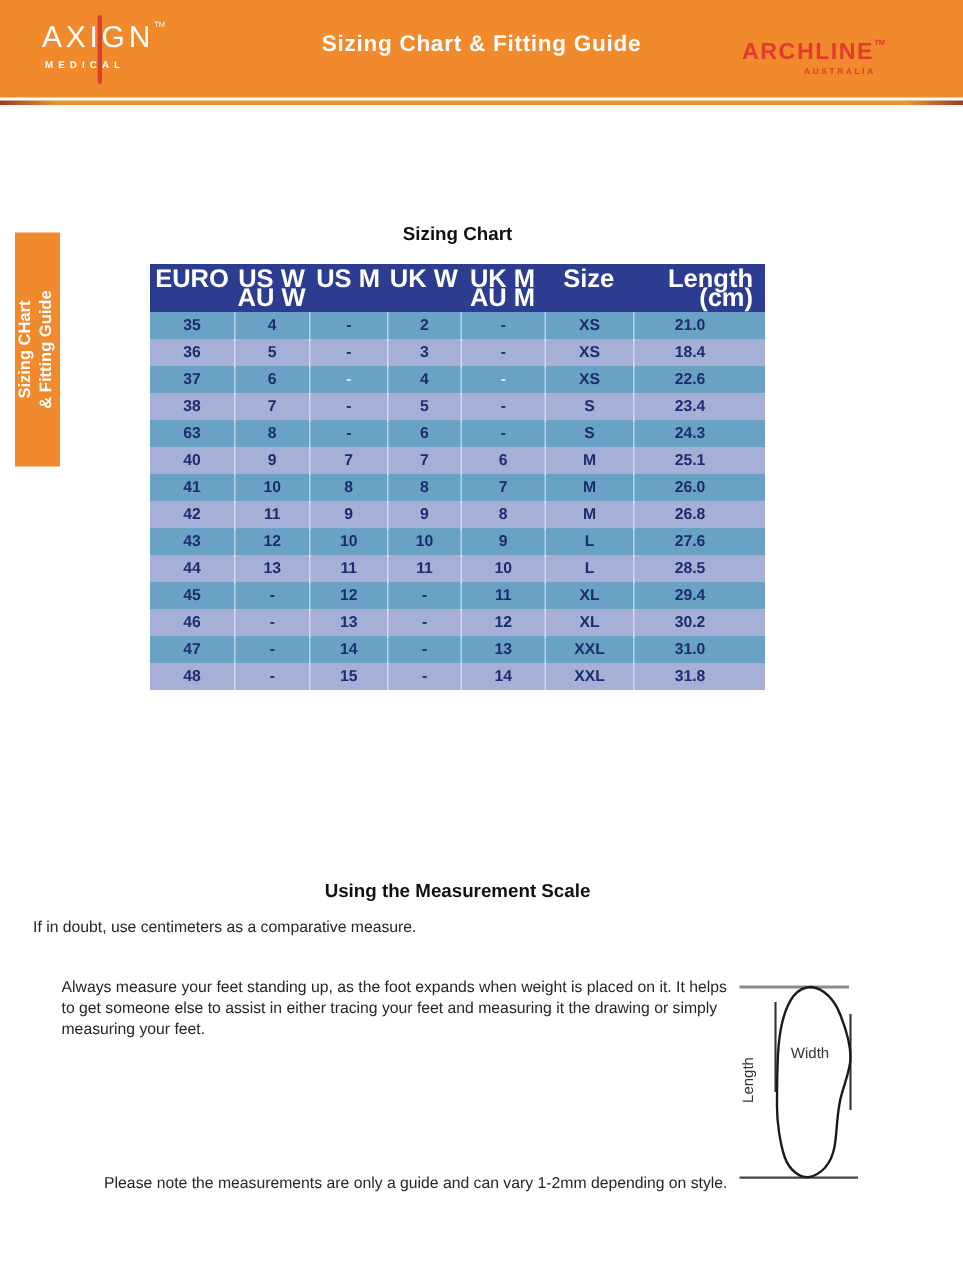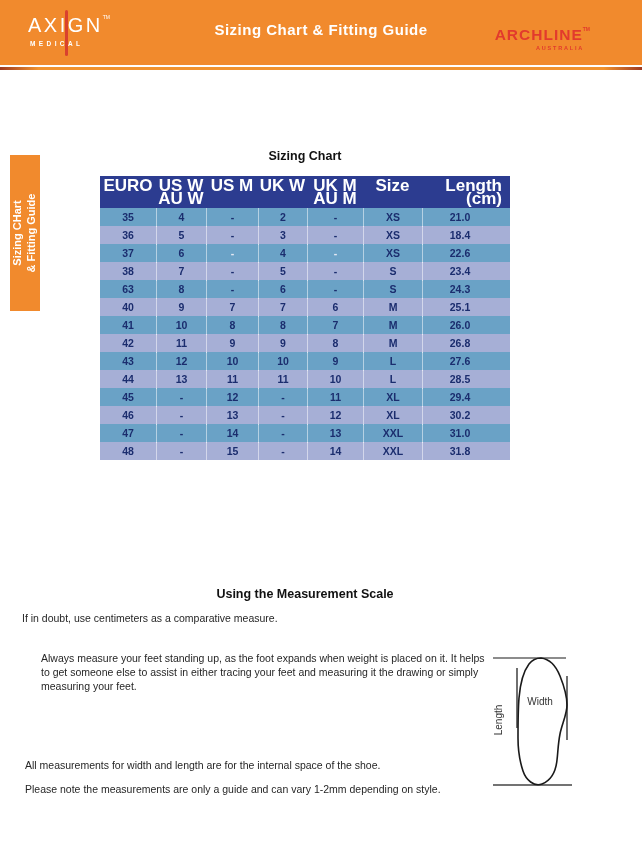--- a/index.html
+++ b/index.html
@@ -47,21 +47,21 @@
   .h-center { position:absolute; left:0; width:610px; text-align:center; font-size:12.5px; font-weight:700; color:#111; }
   .h-fitting { top:492px; }
   .h-using { top:587px; }
   .para { position:absolute; font-size:10.5px; line-height:13.8px; color:#262626; }
   .p1 { left:22px; top:517px; width:578px; }
   .p2 { left:22px; top:559px; width:580px; }
   .p3 { left:22px; top:612px; width:580px; }
   .p4 { left:41px; top:636px; width:452px;margin-top:16px; }
   .p5 { left:26px; top:693px; width:480px; }
   .p6 { left:25px; top:759px; width:480px; }
-  .p7 { left:25px; top:783px; width:460px; }
+  .p7 { left:25px; top:783px; width:460px;text-align:right; }
   .bold { font-weight:700; }
 
   
   .foot-diagram { position:absolute; left:486px; top:648px; width:120px; height:145px; }
 </style>
 </head>
 <body>
 
 <div class="page">
 
@@ -243,21 +243,20 @@
           <div class="t-cell">XXL</div>
           <div class="t-cell t-right">31.8</div>
         </div>
       </div>
   </div>
 
 
   <div class="h-center h-using">Using the Measurement Scale</div>
   <p class="para p3">If in doubt, use centimeters as a comparative measure.</p>
   <p class="para p4">Always measure your feet standing up, as the foot expands when weight is placed on it. It helps to get someone else to assist in either tracing your feet and measuring it the drawing or simply measuring your feet.</p>
-  <p class="para p6">All measurements for width and length are for the internal space of the shoe.</p>
   <p class="para p7">Please note the measurements are only a guide and can vary 1-2mm depending on style.</p>
 
   <svg class="foot-diagram" viewBox="0 0 120 145">
     <line x1="7" y1="10" x2="80" y2="10" stroke="#8c8c8c" stroke-width="2"></line>
     <line x1="7" y1="137" x2="86" y2="137" stroke="#444444" stroke-width="1.5"></line>
     <line x1="31" y1="20" x2="31" y2="80" stroke="#333333" stroke-width="1.4"></line>
     <line x1="81" y1="28" x2="81" y2="92" stroke="#333333" stroke-width="1.4"></line>
     <path d="M55,10 C63,11 70,18 74,28 C78,38 81,48 81,57 C81,66 76,76 74,86 C72,96 72,104 71,112 C70,122 66,132 56,136 C48,139 40,132 37,123 C34,114 32,100 32,90 C32,78 32,62 33,50 C34,38 37,24 43,16 C47,11 51,10 55,10 Z" fill="none" stroke="#1a1a1a" stroke-width="1.6"></path>
     <text x="54" y="57" text-anchor="middle" font-size="10" fill="#333333">Width</text>
     <text x="16" y="72" text-anchor="middle" font-size="10" fill="#333333" transform="rotate(-90 16 72)">Length</text>

